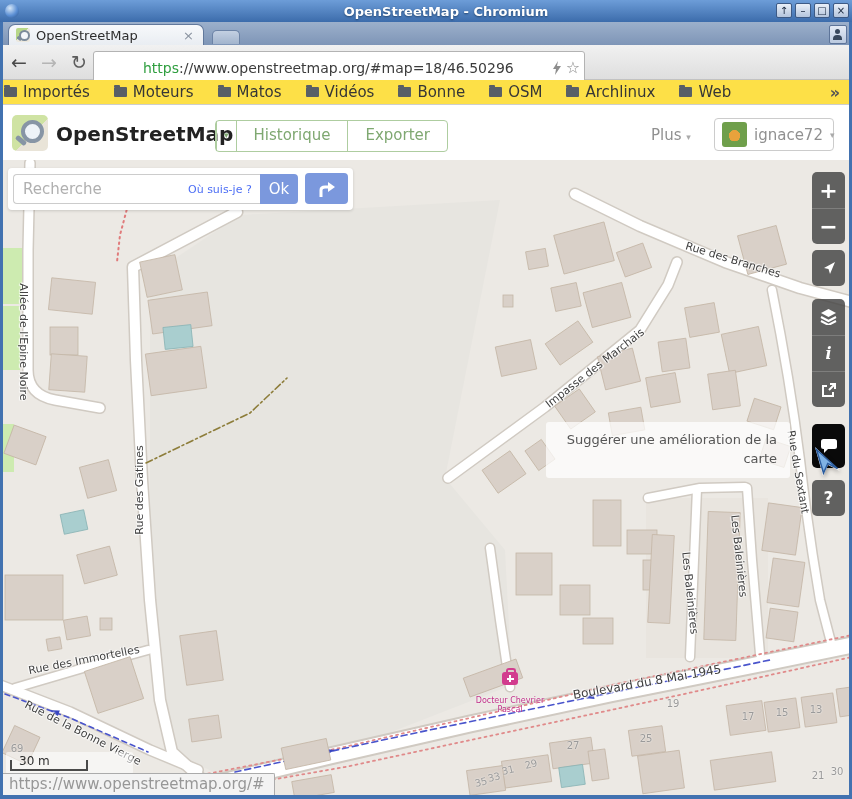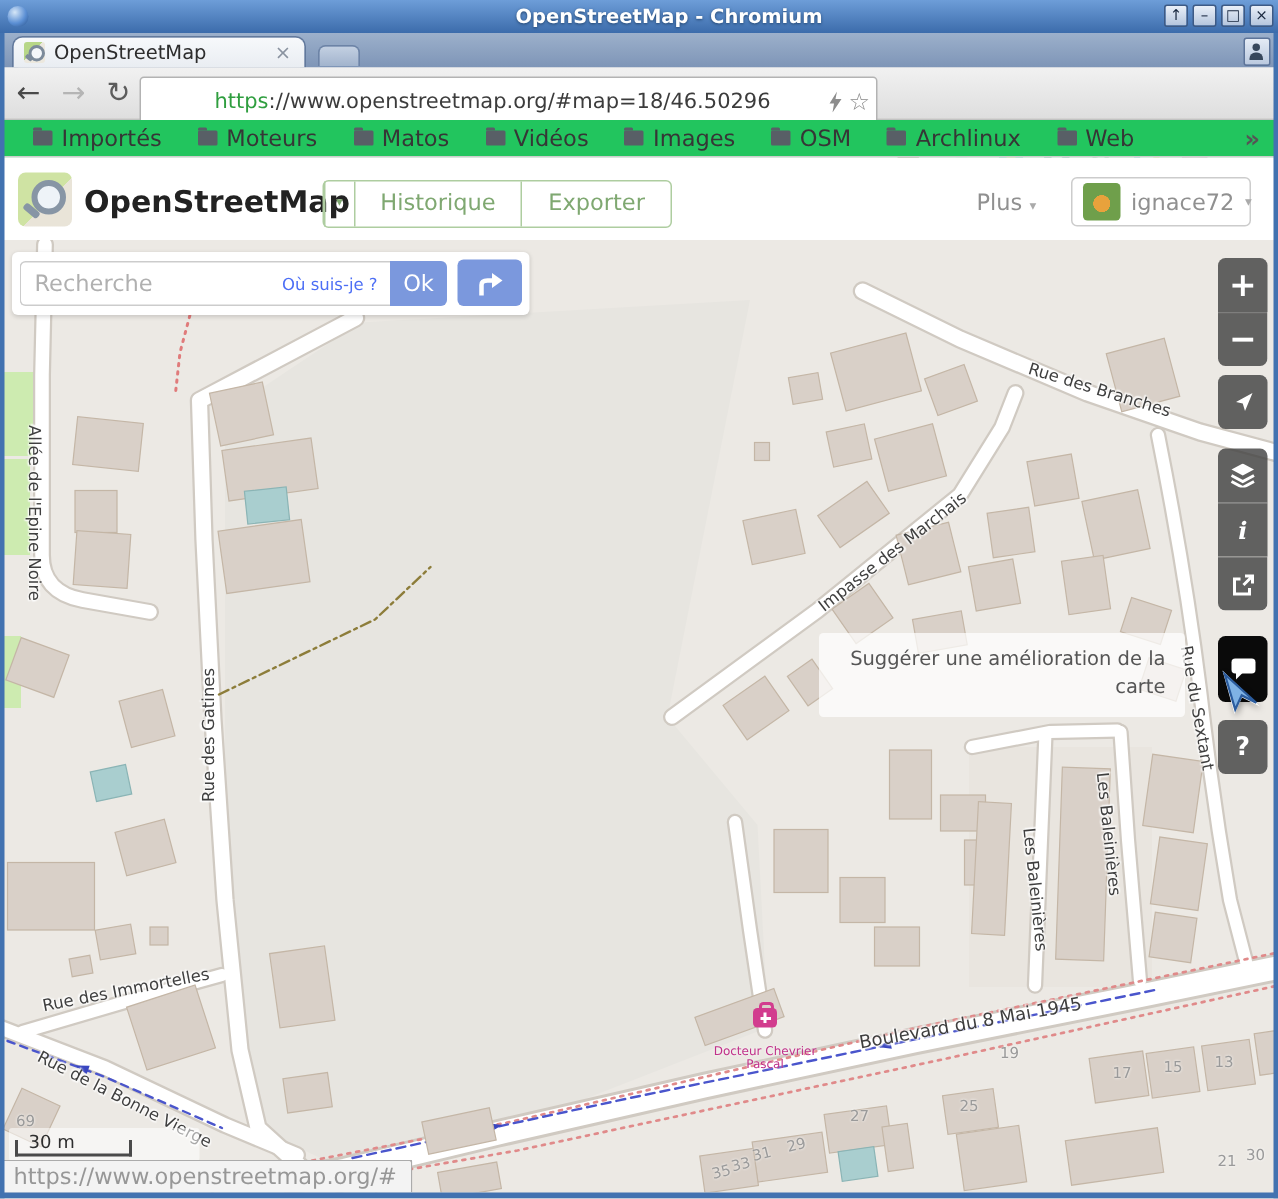--- a/index.html
+++ b/index.html
@@ -66,22 +66,22 @@
   .qwant{width:17px;height:17px;border-radius:50%;position:relative;
     background:conic-gradient(#e23c39,#f59e2d,#ffd43b,#74b816,#228be6,#7048e8,#e23c39);}
   .qwant::after{content:"";position:absolute;left:4px;top:4px;width:9px;height:9px;border-radius:50%;background:#fff;}
   .possum{width:17px;height:17px;border-radius:50%;position:relative;
     background:radial-gradient(circle at 50% 38%,#ff7ab8,#e0218a 70%);}
   .possum::after{content:"";position:absolute;left:5px;top:6px;width:2px;height:2px;border-radius:50%;
     background:#fff;box-shadow:5px 0 0 #fff,2.5px 4px 0 #fff;}
   .menu-ico{position:absolute;left:820px;top:56px;width:18px;height:14px;
     background:repeating-linear-gradient(#555 0 2px,transparent 2px 6px);}
   
-  .bookmarks{position:absolute;left:0;top:80px;width:852px;height:25px;background:#22c55e;
-    border-bottom:1px solid #cdcdcd;display:flex;align-items:center;padding-left:22px;box-sizing:border-box;}
+  .bookmarks{position:absolute;left:0;top:80px;width:852px;height:25px;background:#fde047;
+    border-bottom:1px solid #cdcdcd;display:flex;align-items:center;padding-left:4px;box-sizing:border-box;}
   .bm{display:flex;align-items:center;margin-right:24px;}
   .bm-folder{width:13px;height:10px;background:#585f66;border-radius:1px;position:relative;margin-right:6px;flex:none;}
   .bm-folder::before{content:"";position:absolute;left:0;top:-2px;width:6px;height:2px;background:#585f66;border-radius:1px 1px 0 0;}
   .bm-label{font-size:15px;color:#363636;white-space:nowrap;}
   .bm-overflow{margin-left:auto;margin-right:12px;color:#555;font-size:16px;font-weight:bold;}
   
   .osm-header{position:absolute;left:0;top:105px;width:852px;height:55px;background:#fff;}
   .osm-logo{position:absolute;left:12px;top:10px;width:36px;height:36px;border-radius:5px;position:absolute;
     background:linear-gradient(135deg,#cfe3a3 0 55%,#e9e4d8 55%);overflow:hidden;}
   .osm-logo::before{content:"";position:absolute;left:9px;top:5px;width:15px;height:15px;
@@ -271,21 +271,21 @@
   <span class="bm">
       <span class="bm-folder"></span>
       <span class="bm-label">Matos</span>
     </span>
   <span class="bm">
       <span class="bm-folder"></span>
       <span class="bm-label">Vidéos</span>
     </span>
   <span class="bm">
       <span class="bm-folder"></span>
-      <span class="bm-label">Images</span>
+      <span class="bm-label">Bonne</span>
     </span>
   <span class="bm">
       <span class="bm-folder"></span>
       <span class="bm-label">OSM</span>
     </span>
   <span class="bm">
       <span class="bm-folder"></span>
       <span class="bm-label">Archlinux</span>
     </span>
   <span class="bm">

